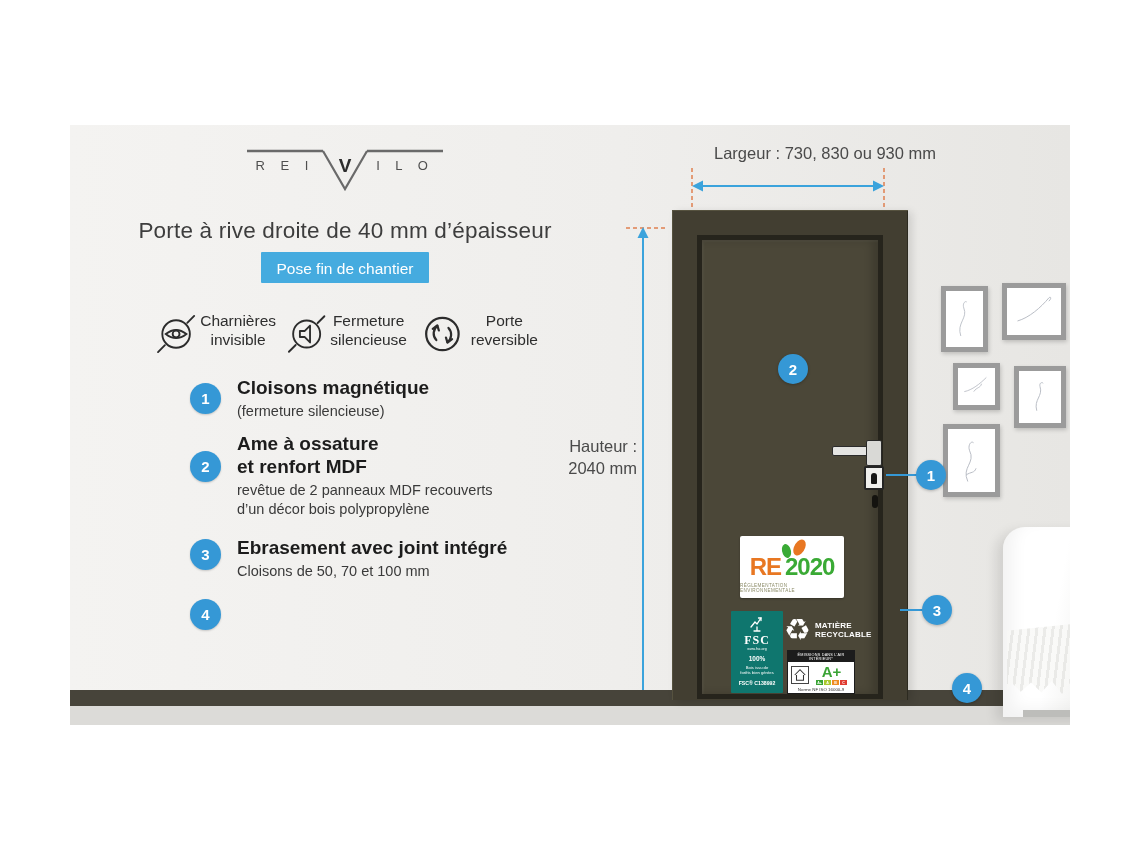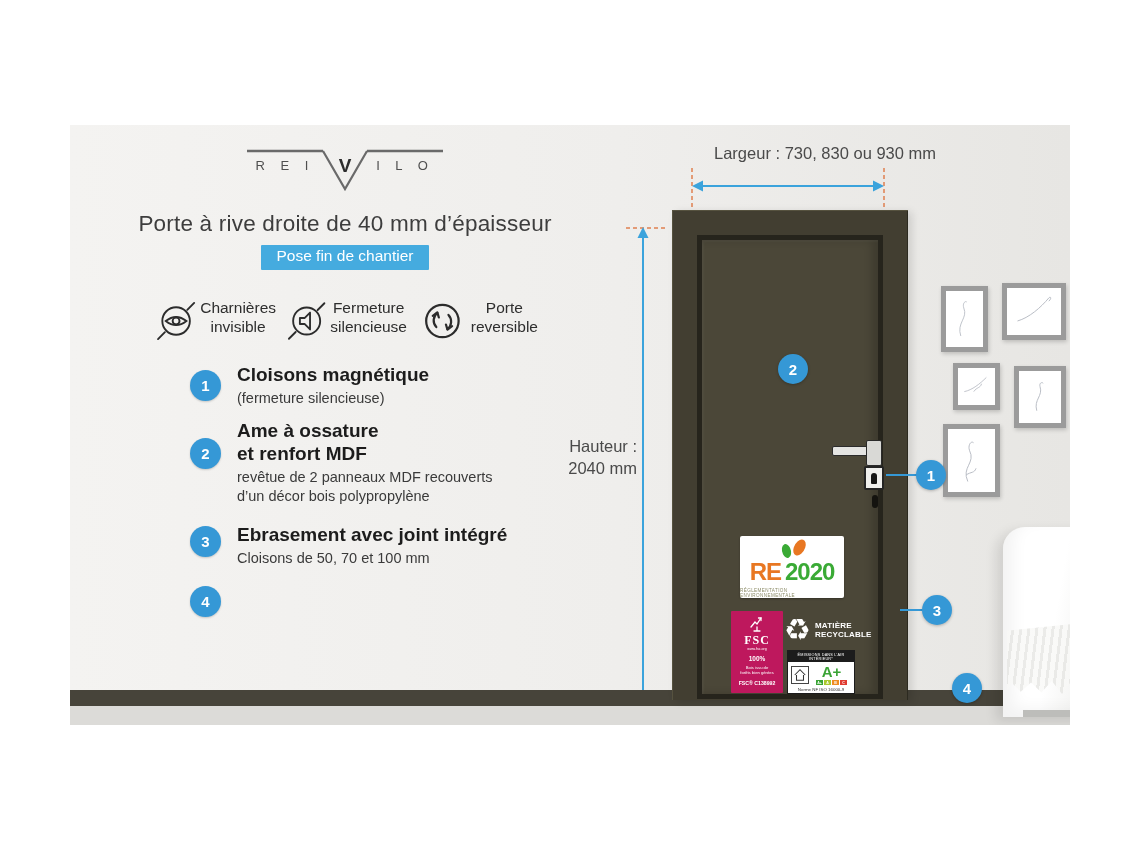--- a/index.html
+++ b/index.html
@@ -8,22 +8,22 @@
 
   
   .photo { position:absolute; left:70px; top:125px; width:1000px; height:600px; overflow:hidden;
            background:linear-gradient(90deg,#f4f3f1 0%,#efeeec 55%,#e7e6e3 100%); }
   .baseboard { position:absolute; left:0; top:565px; width:100%; height:16px; background:#47443a; }
   .floor { position:absolute; left:0; top:581px; width:100%; height:19px; background:#dcdbd8; }
 
   
   .left-col { position:absolute; left:40px; top:22px; width:470px; display:flex; flex-direction:column; align-items:center; }
   .logo-svg { width:200px; height:46px; }
-  .main-title { margin-top:18px; font-size:22.5px; color:#3d3d3d; letter-spacing:.2px; white-space:nowrap; }
-  .chip { margin-top:8px; background:#45abdf; color:#ffffff; font-size:15.5px; padding:2px 15px 5px; border-radius:1px; }
+  .main-title { margin-top:25px; font-size:22.5px; color:#3d3d3d; letter-spacing:.2px; white-space:nowrap; }
+  .chip { margin-top:8px; background:#45abdf; color:#ffffff; font-size:15.5px; padding:8px 15px 5px; border-radius:1px; }
   .icons-row { margin-top:22px; width:386px; display:flex; justify-content:space-between; }
   .icon-item { width:124px; display:flex; flex-direction:row; align-items:flex-start; }
   .icon-item svg { width:58px; height:58px; }
   .icon-label { margin-top:7px; font-size:15.5px; color:#2e2e2e; text-align:center; line-height:1.22; white-space:pre-line; }
   .feature-list { align-self:flex-start; margin-left:80px; margin-top:14px; width:400px; }
   .f-item { display:flex; align-items:flex-start; gap:16px; }
   .f-item.i1 { margin-bottom:12px; } .f-item.i2 { margin-bottom:18px; } .f-item.i3 { margin-bottom:16px; }
   .marker { flex:0 0 auto; width:31px; height:31px; border-radius:50%; background:#3598d6; color:#fff;
             display:flex; align-items:center; justify-content:center; font-size:15px; font-weight:bold;
             box-shadow:0 1px 2px rgba(0,0,0,.18); }
@@ -45,30 +45,30 @@
                box-shadow:0 0 0 5px #26241c, inset -6px 0 8px rgba(0,0,0,.18), inset 2px 2px 2px rgba(255,255,255,.04); }
   .rosette { position:absolute; left:194px; top:230px; width:16px; height:26px; background:#d9d9d6; border:1px solid #2b2b2b; border-radius:2px; }
   .lever { position:absolute; left:160px; top:236px; width:38px; height:10px; background:#e4e4e2; border:1px solid #2b2b2b; border-radius:2px; }
   .lock-plate { position:absolute; left:192px; top:256px; width:20px; height:24px; background:#efefed; border:2px solid #242424; border-radius:2px;
                 display:flex; align-items:center; justify-content:center; }
   .keyhole { width:6px; height:11px; background:#161616; border-radius:3px 3px 1px 1px; }
   .thumbturn { position:absolute; left:200px; top:285px; width:6px; height:13px; background:#14130f; border-radius:3px; }
 
   
   .re2020 { position:absolute; left:68px; top:326px; width:104px; height:62px; background:#ffffff; border-radius:2px;
-            display:flex; flex-direction:column; align-items:center; justify-content:flex-end; box-shadow:0 1px 2px rgba(0,0,0,.3); }
+            display:flex; flex-direction:column; align-items:center; justify-content:flex-end; padding-bottom:5px; box-shadow:0 1px 2px rgba(0,0,0,.3); }
   .re-leaves { position:absolute; top:3px; left:40px; width:30px; height:20px; }
   .leaf-g { position:absolute; left:2px; top:5px; width:9px; height:14px; background:#3aaa35; border-radius:60% 40% 60% 40%; transform:rotate(-25deg); }
   .leaf-o { position:absolute; left:14px; top:0; width:11px; height:17px; background:#e87722; border-radius:60% 40% 60% 40%; transform:rotate(18deg); }
   .re-row { display:flex; gap:4px; align-items:baseline; margin-top:18px; }
   .re-txt { color:#e87722; font-size:24px; font-weight:bold; letter-spacing:-1px; }
   .re-year { color:#3aaa35; font-size:24px; font-weight:bold; letter-spacing:-1px; }
   .re-sub { font-size:4.6px; letter-spacing:.4px; color:#8a8a66; margin-top:2px; }
 
-  .fsc { position:absolute; left:59px; top:401px; width:52px; height:82px; background:#be185d; color:#fff;
+  .fsc { position:absolute; left:59px; top:401px; width:52px; height:82px; background:#0f766e; color:#fff;
          display:flex; flex-direction:column; align-items:center; padding-top:3px; border-radius:1px; }
   .fsc-name { font-family:"Liberation Serif", serif; font-size:12px; font-weight:bold; letter-spacing:1px; line-height:1; }
   .fsc-url { font-size:3.6px; margin-top:1px; }
   .fsc-pct { font-size:6.5px; font-weight:bold; margin-top:4px; }
   .fsc-desc { font-size:4.2px; text-align:center; line-height:1.3; margin-top:3px; white-space:pre-line; }
   .fsc-cert { font-size:5.2px; font-weight:bold; margin-top:4px; }
 
   .recycle { position:absolute; left:112px; top:400px; width:80px; height:40px; display:flex; align-items:center; gap:4px; color:#fff; }
   .recycle-sym { font-size:30px; line-height:1; color:#fff; }
   .recycle-txt { font-size:8px; font-weight:bold; line-height:1.15; letter-spacing:.2px; white-space:pre-line; }

